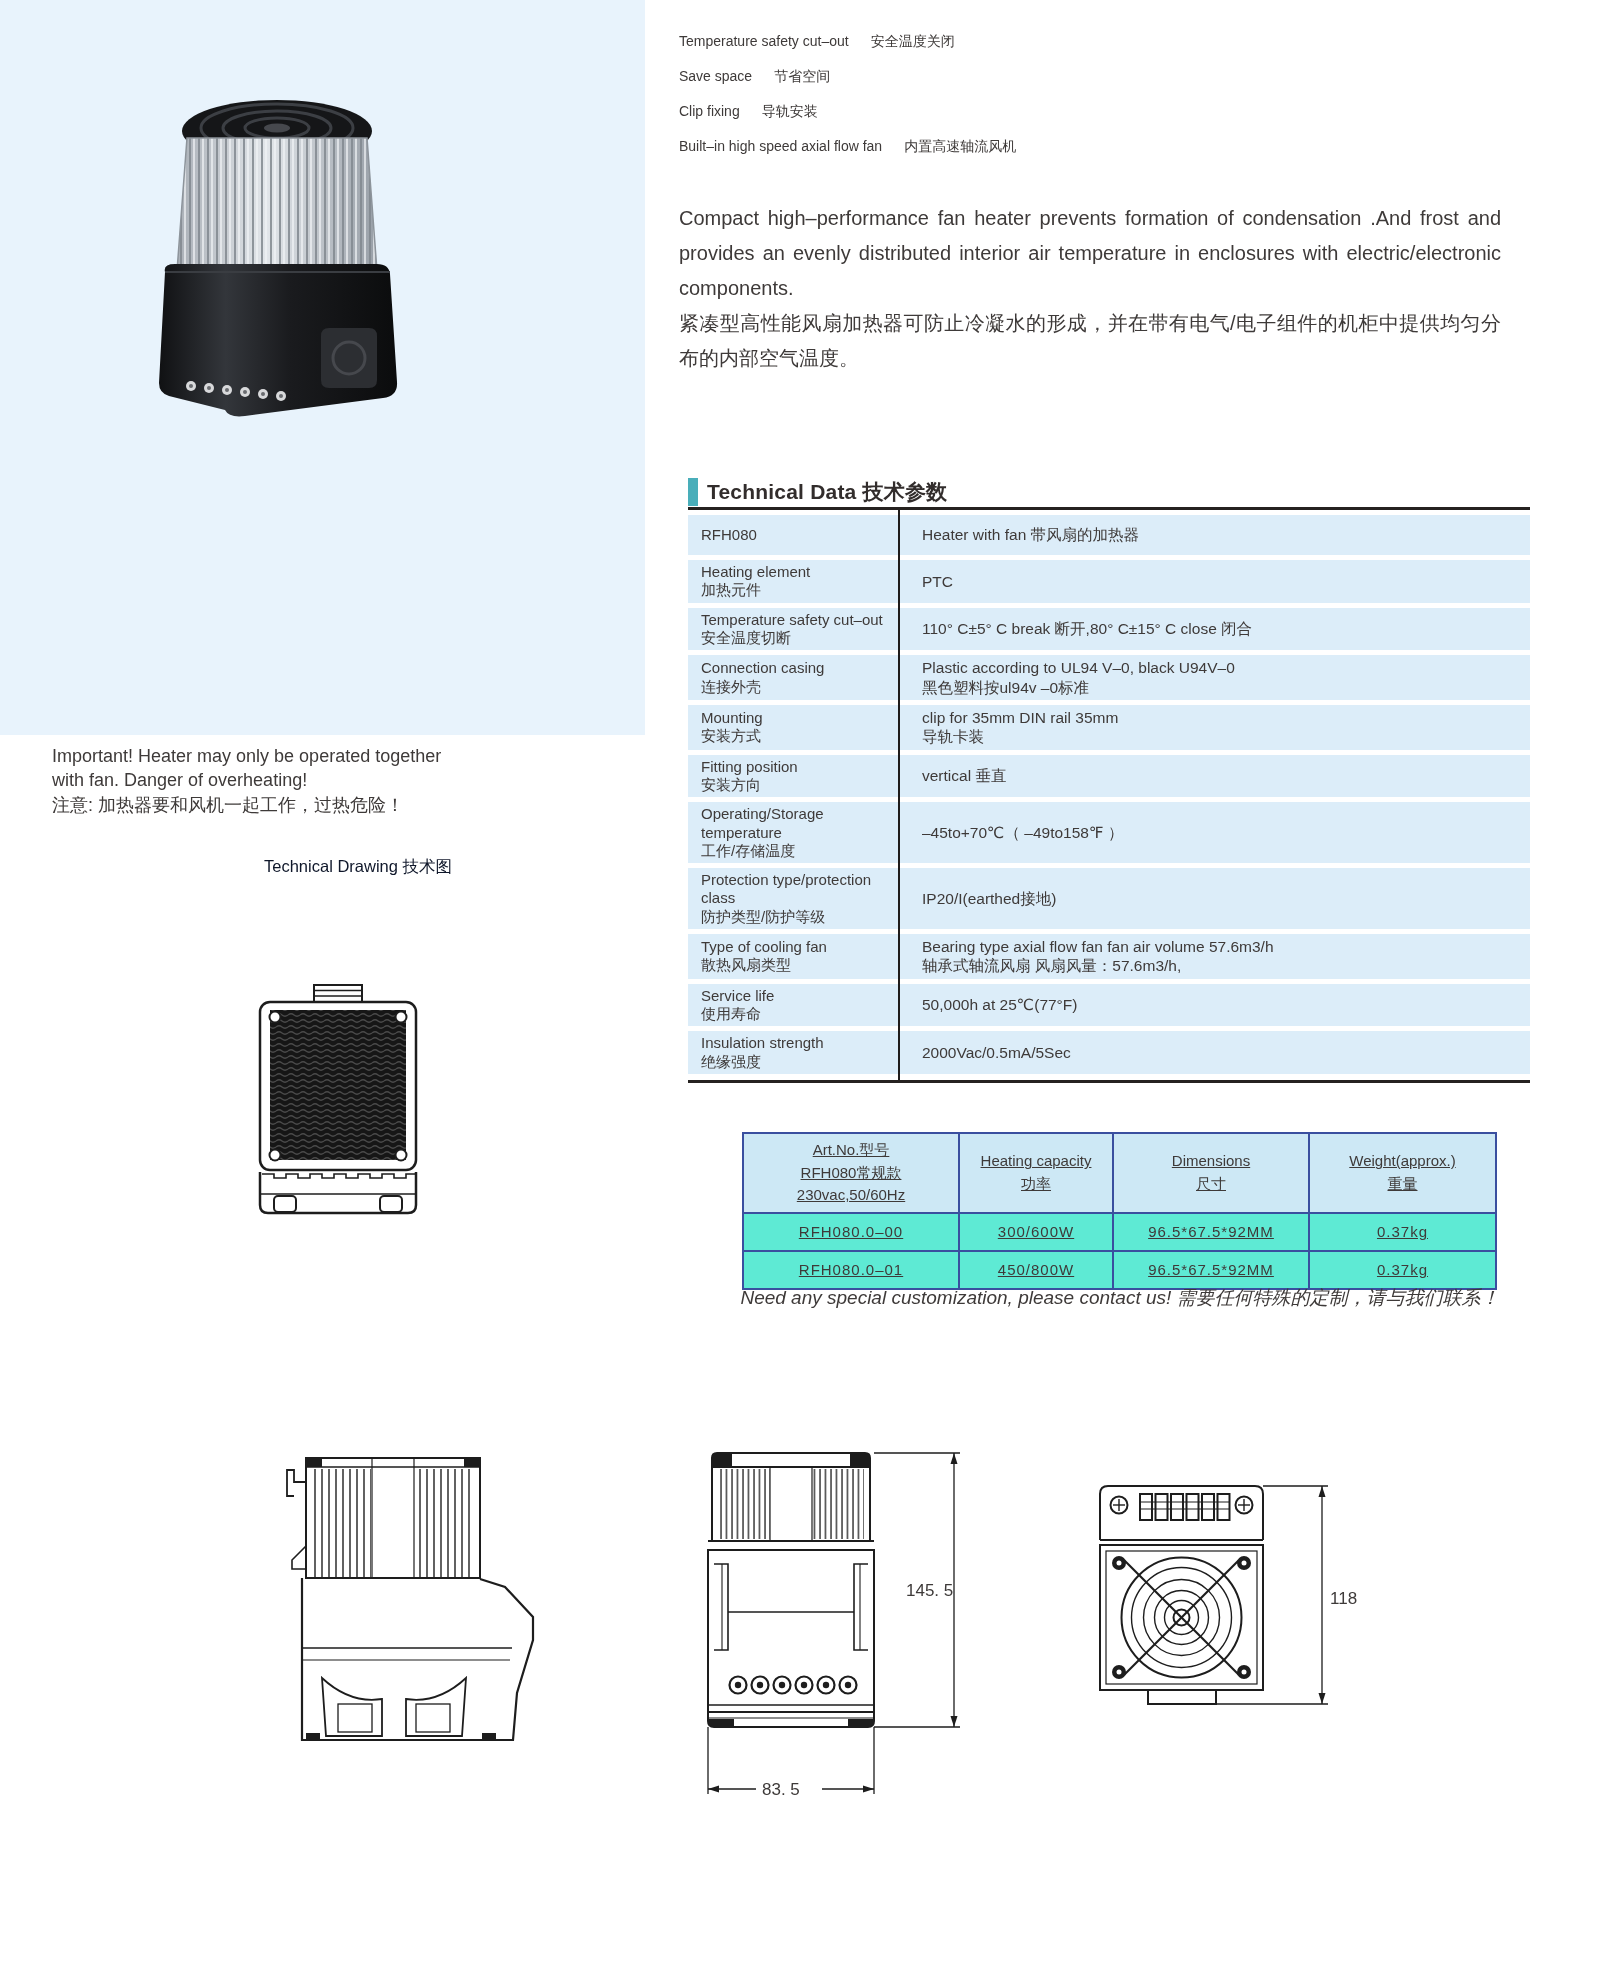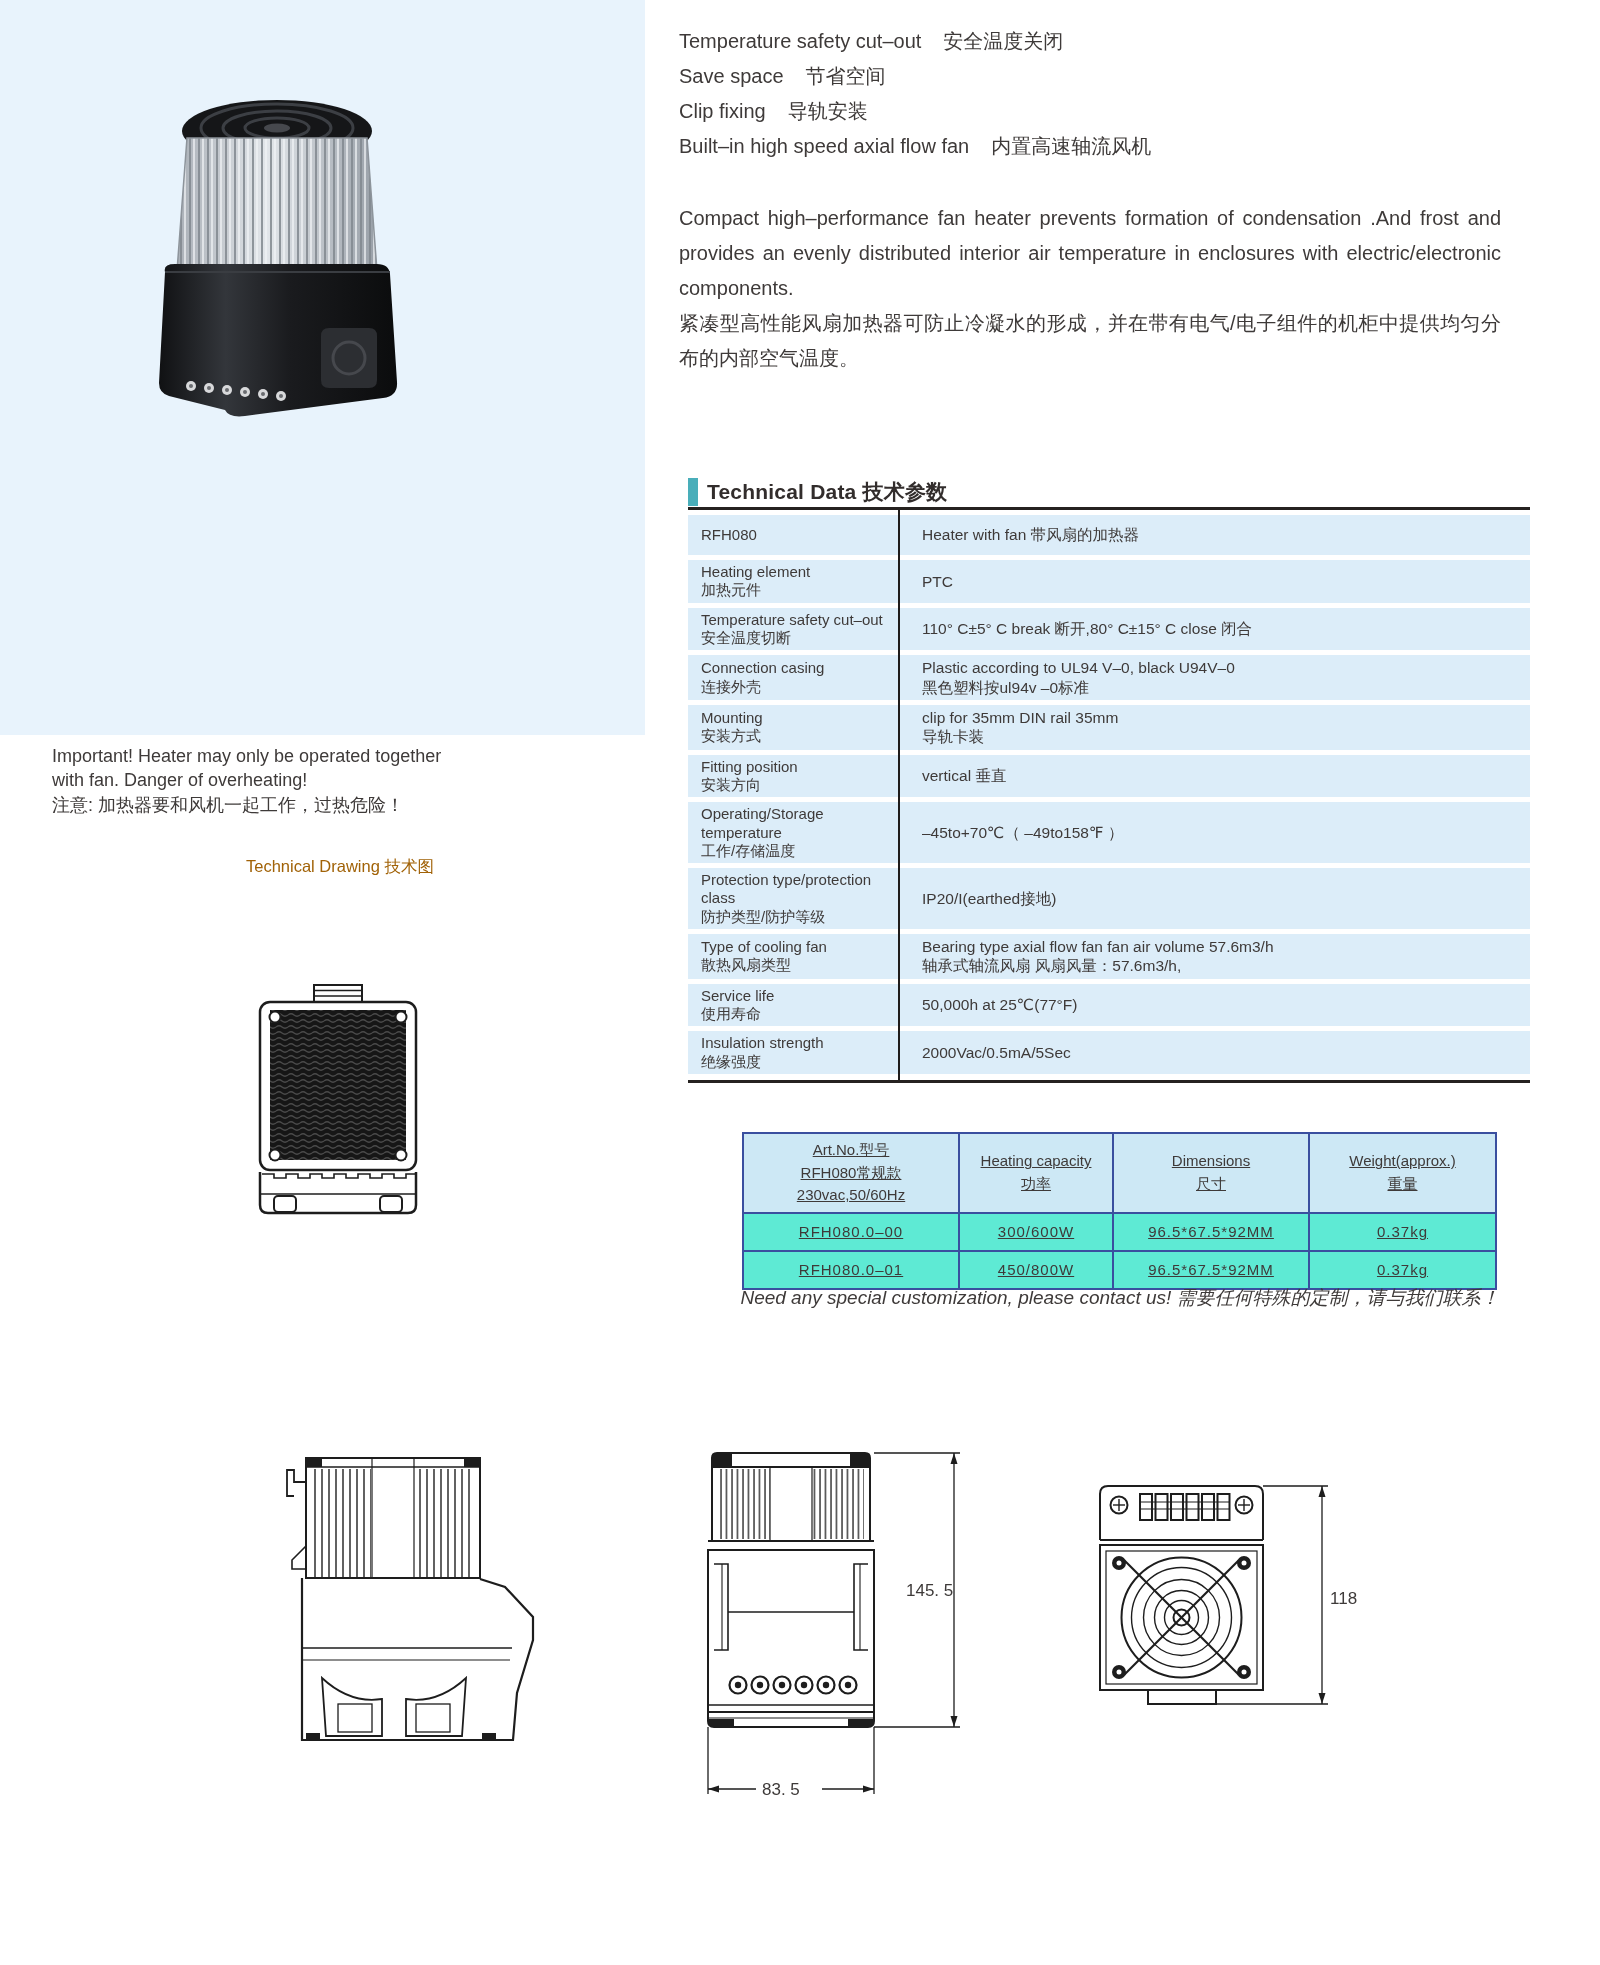--- a/index.html
+++ b/index.html
@@ -10,25 +10,25 @@
   }
   .abs{position:absolute;}
 
   
   .blue-box{left:0;top:0;width:645px;height:735px;background:#e8f3fc;}
 
   
   .warning{left:52px;top:744px;width:400px;font-size:18px;line-height:1.35;color:#3e3a39;}
 
   
-  .td-caption{left:228px;top:856px;width:224px;text-align:center;font-size:16.5px;color:#a16207;}
+  .td-caption{left:228px;top:856px;width:224px;text-align:right;font-size:16.5px;color:#0f172a;}
 
   
   .features{left:679px;top:24px;width:830px;}
-  .feature{font-size:20px;line-height:35px;white-space:nowrap;}
+  .feature{font-size:14px;line-height:35px;white-space:nowrap;}
   .feature .cn{margin-left:22px;}
 
   .description{left:679px;top:201px;width:822px;font-size:20px;line-height:35px;text-align:justify;}
   .description p{margin:0;}
 
   
   .tech-header{left:688px;top:478px;display:flex;align-items:center;}
   .tech-header .bar{width:10px;height:28px;background:#49aeba;margin-right:9px;}
   .tech-header .txt{font-size:21px;font-weight:bold;color:#322d2c;letter-spacing:0.2px;}
 

